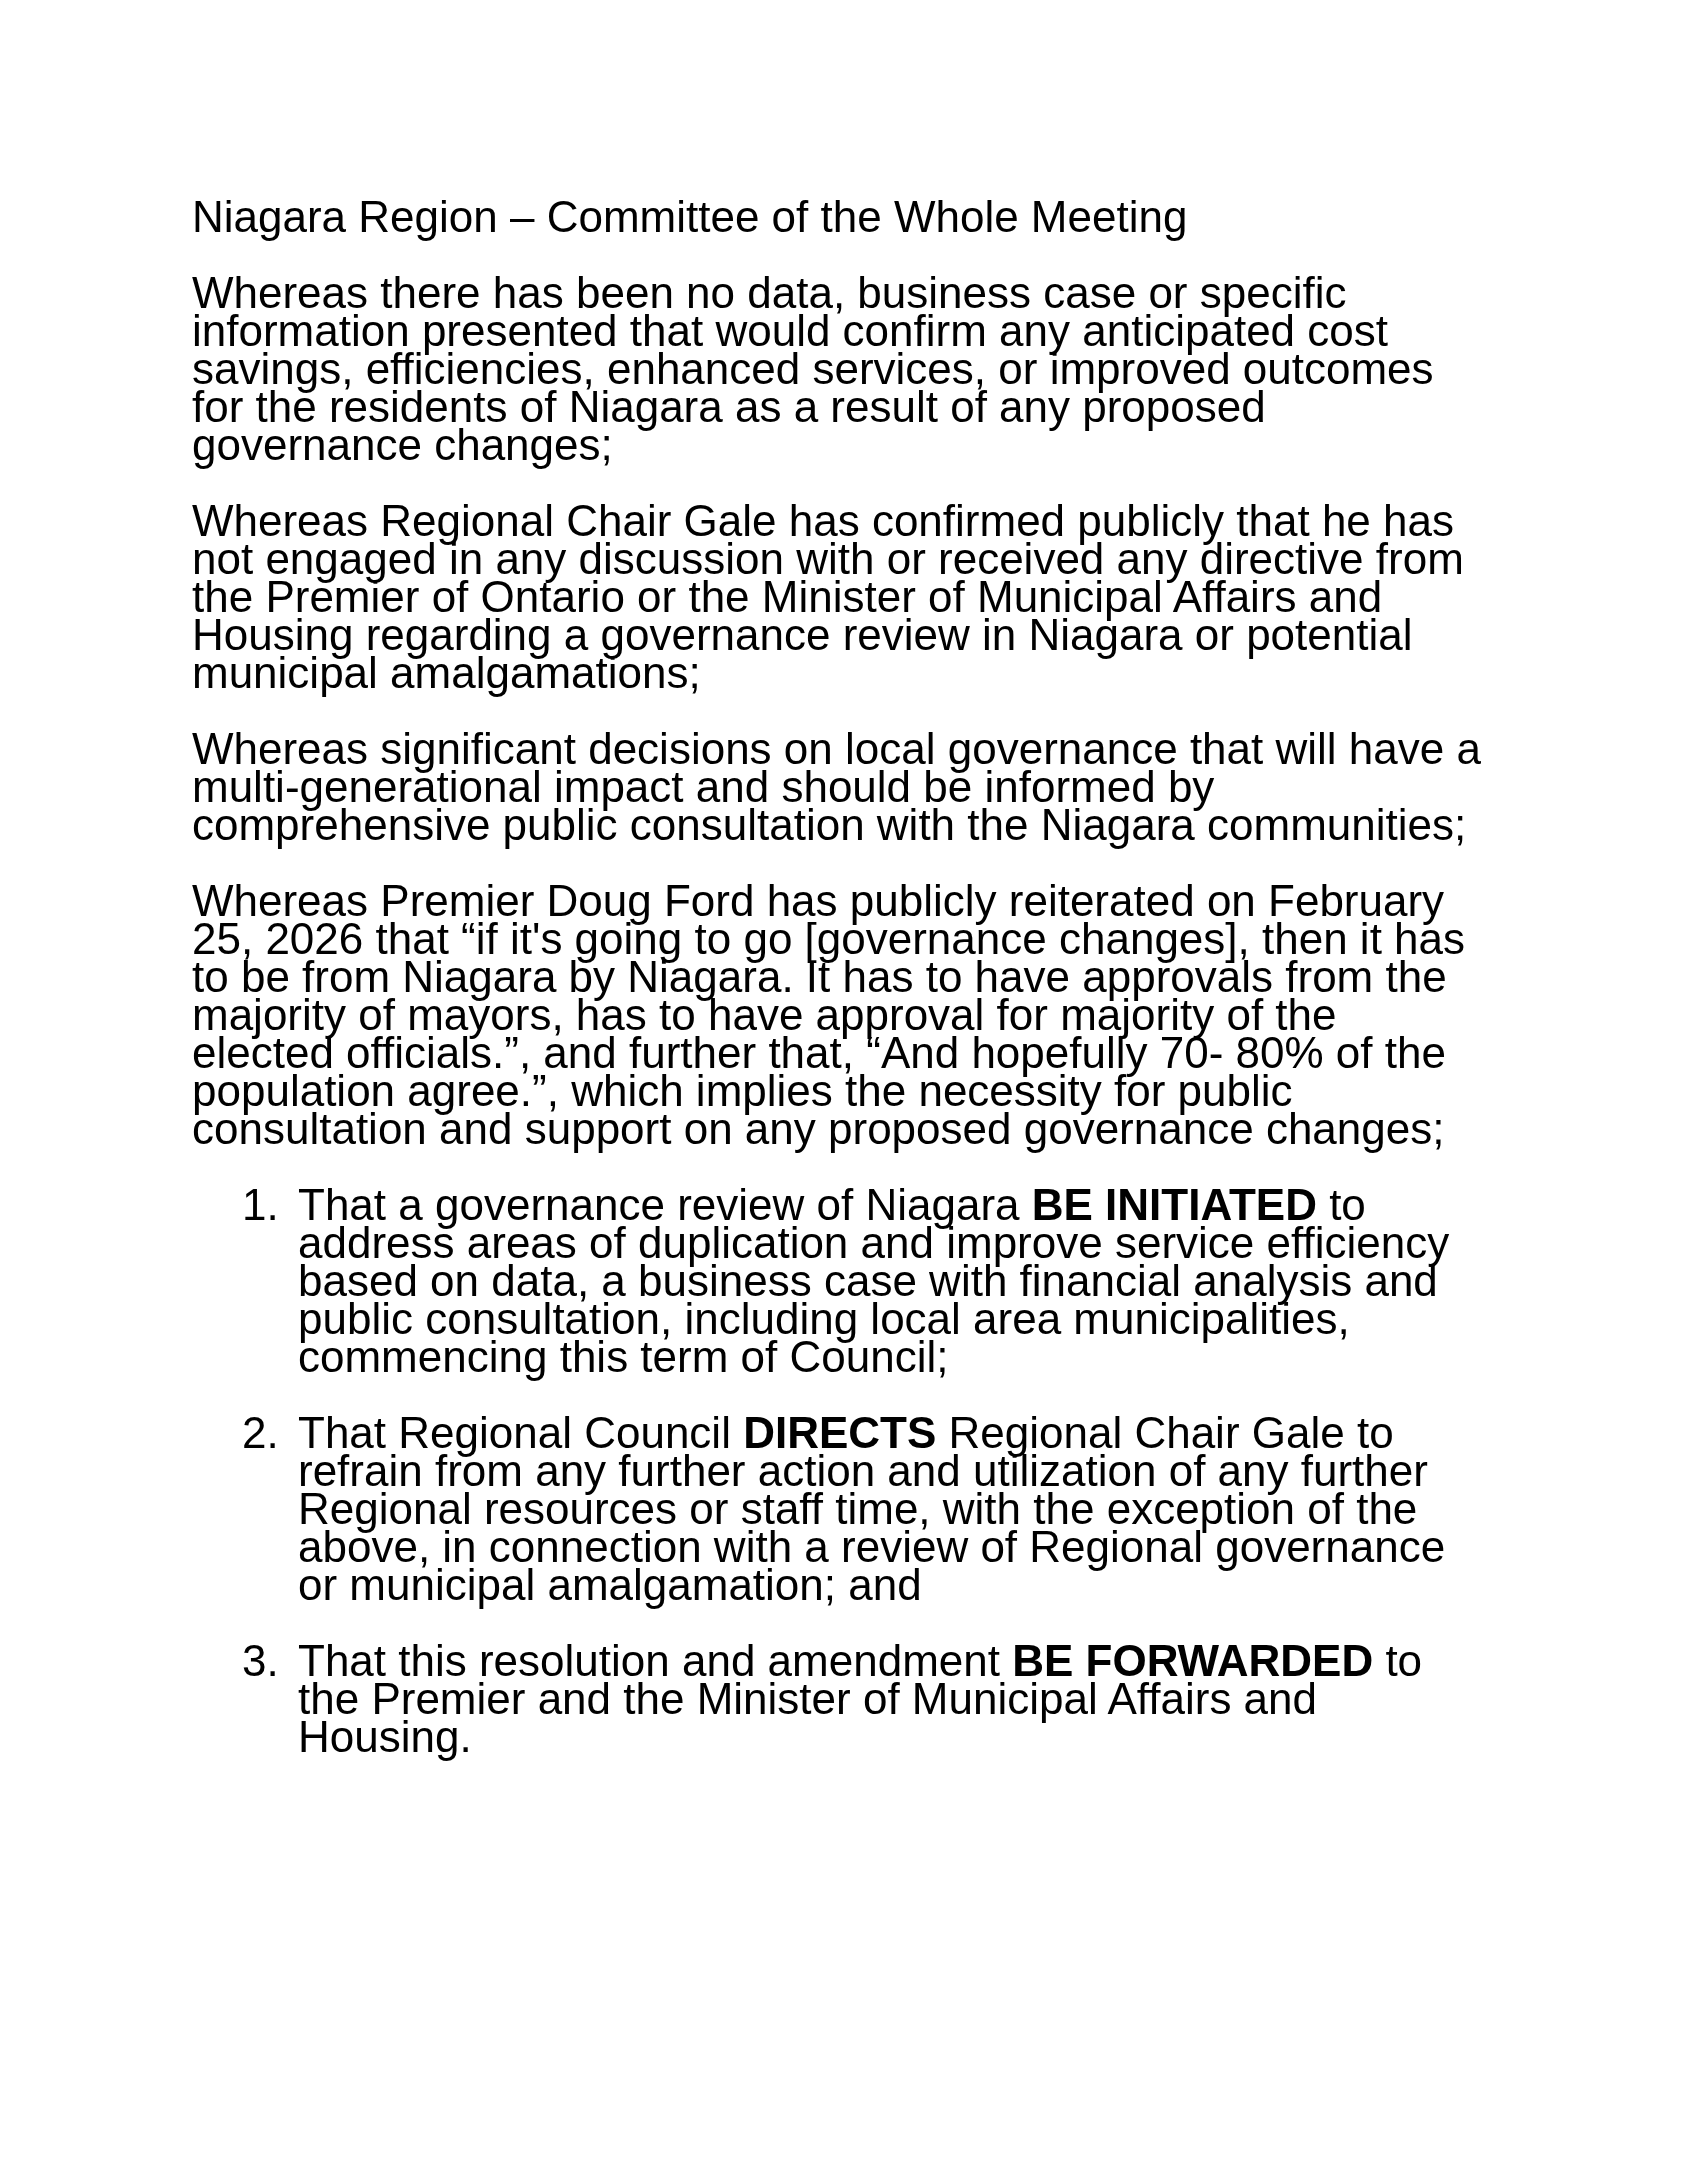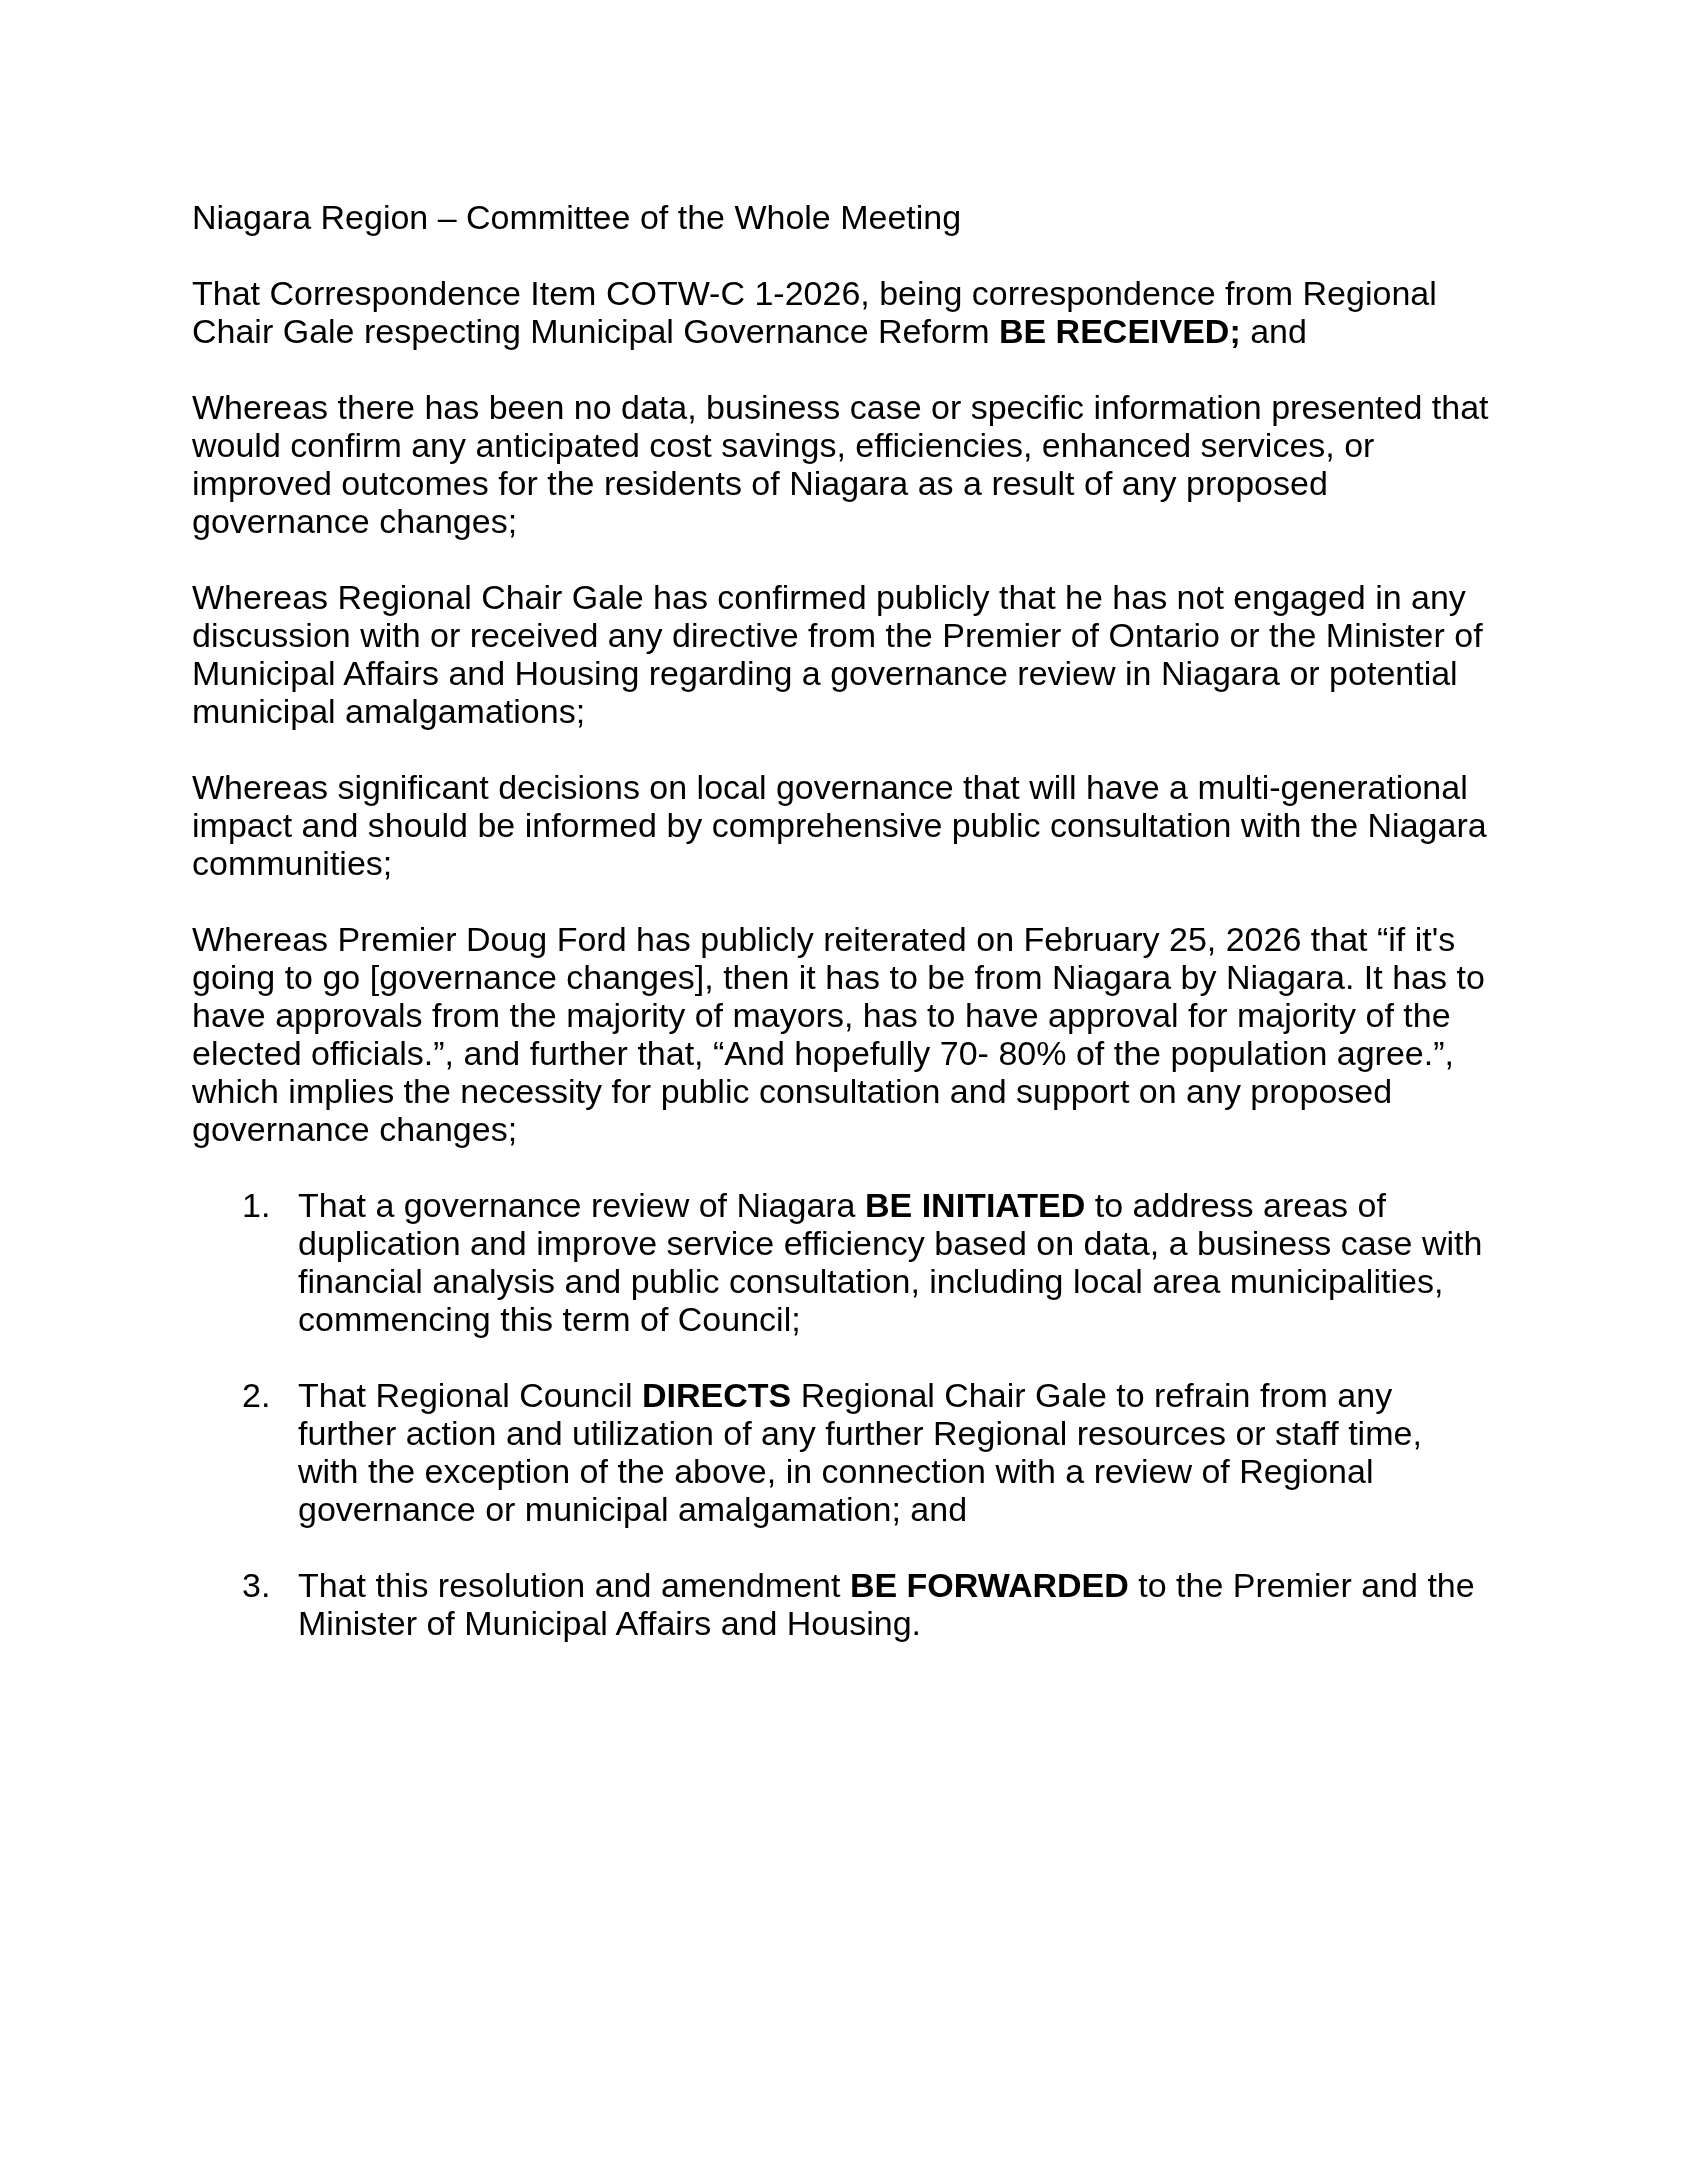--- a/index.html
+++ b/index.html
@@ -14,21 +14,21 @@
     width: 1687px;
     height: 2183px;
     background: #ffffff;
     overflow: hidden;
   }
   .content {
     position: absolute;
     left: 192px;
     top: 198px;
     width: 1298px;
-    font-size: 34px;
+    font-size: 44px;
     line-height: 38px;
     color: #000000;
   }
   .para { margin: 0 0 38px 0; }
   .bold { font-weight: bold; }
   ol.resolutions { list-style: none; }
   li.resolution {
     position: relative;
     padding-left: 106px;
     margin-bottom: 38px;
@@ -43,21 +43,20 @@
 <body>
 
 <div class="page">
   <div class="content">
 
     <div class="para">
       <div>Niagara Region – Committee of the Whole Meeting</div>
     </div>
 
 
-    <div class="para"><span>That Correspondence Item COTW-C 1-2026, being correspondence from Regional Chair Gale respecting Municipal Governance Reform </span><span style="font-weight: bold;">BE RECEIVED;</span><span> and</span></div>
 
     <div class="para"><span>Whereas there has been no data, business case or specific information presented that would confirm any anticipated cost savings, efficiencies, enhanced services, or improved outcomes for the residents of Niagara as a result of any proposed governance changes;</span></div>
 
     <div class="para"><span>Whereas Regional Chair Gale has confirmed publicly that he has not engaged in any discussion with or received any directive from the Premier of Ontario or the Minister of Municipal Affairs and Housing regarding a governance review in Niagara or potential municipal amalgamations;</span></div>
 
     <div class="para"><span>Whereas significant decisions on local governance that will have a multi-generational impact and should be informed by comprehensive public consultation with the Niagara communities;</span></div>
 
     <div class="para"><span>Whereas Premier Doug Ford has publicly reiterated on February 25, 2026 that “if it's going to go [governance changes], then it has to be from Niagara by Niagara. It has to have approvals from the majority of mayors, has to have approval for majority of the elected officials.”, and further that, “And hopefully 70- 80% of the population agree.”, which implies the necessity for public consultation and support on any proposed governance changes;</span></div>
 
 

